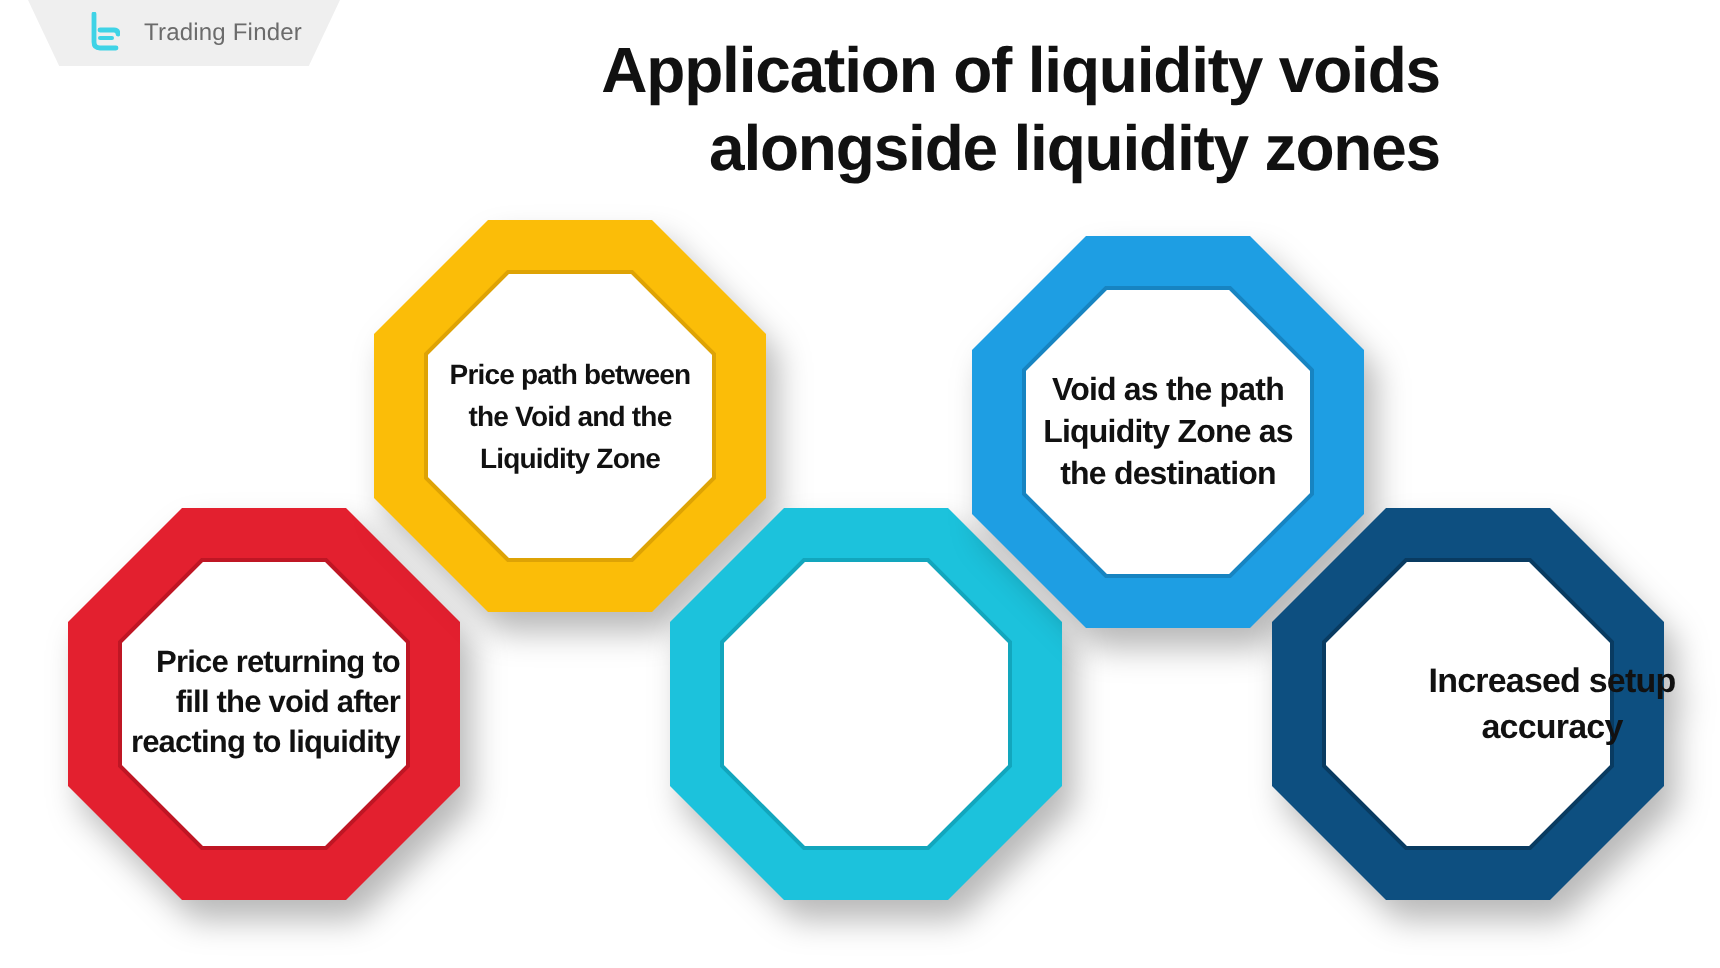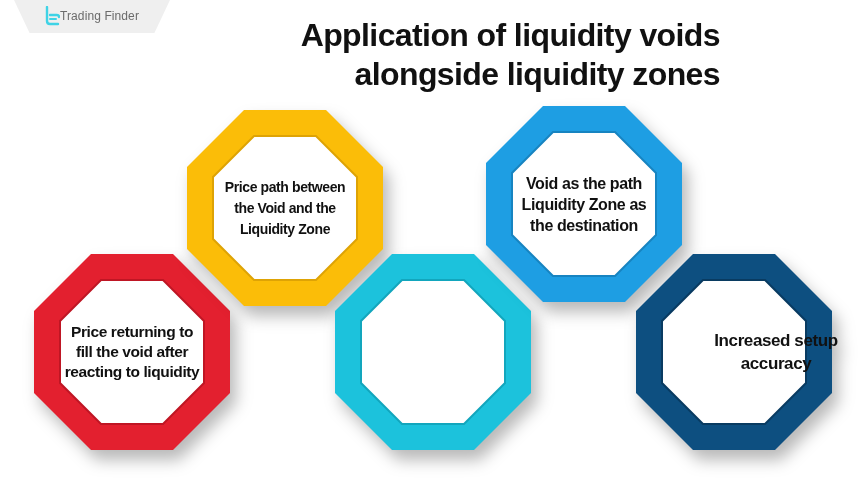--- a/index.html
+++ b/index.html
@@ -8,21 +8,21 @@
     background:#ffffff;
     font-family:"Liberation Sans", "DejaVu Sans", sans-serif;
   }
   .logo-band {
     position:absolute; left:14px; top:0; width:156px; height:33px;
     background:#efefef;
     clip-path: polygon(0 0, 100% 0, 90% 100%, 10% 100%);
   }
   .logo {
     position:absolute; left:44px; top:5px; height:22px;
-    display:flex; align-items:center; gap:0;
+    display:flex; align-items:center; gap:12px;
   }
   .logo svg { display:block; }
   .logo-text { font-size:12px; color:#6b6b6b; letter-spacing:0.1px; }
   .title {
     position:absolute; left:150px; top:16px; width:570px;
     text-align:right; font-weight:bold; font-size:32px; line-height:39px;
     color:#111; letter-spacing:-0.6px;
   }
   .title .l2 { display:block; padding-left:55px; }
   .oct {
@@ -55,39 +55,39 @@
 <div class="title">
   <span>Application of liquidity voids</span>
   <span class="l2">alongside liquidity zones</span>
 </div>
 
 <div class="oct" style="left:34px; top:254px;">
   <svg width="196" height="196" viewBox="0 0 196 196">
     <polygon points="57,0 139,0 196,57 196,139 139,196 57,196 0,139 0,57" fill="#e3202f"></polygon>
     <polygon points="67,26 129,26 170,67 170,129 129,170 67,170 26,129 26,67" fill="#fff" stroke="#bf1624" stroke-width="2"></polygon>
   </svg>
-  <div class="oct-text" style="font-size:15.5px; line-height:20px;">Price returning to fill the void after reacting to liquidity</div>
+  <div class="oct-text" style="font-size:15.5px; line-height:20px;text-align:right;">Price returning to fill the void after reacting to liquidity</div>
 </div>
 
 <div class="oct" style="left:187px; top:110px;">
   <svg width="196" height="196" viewBox="0 0 196 196">
     <polygon points="57,0 139,0 196,57 196,139 139,196 57,196 0,139 0,57" fill="#fbbd08"></polygon>
     <polygon points="67,26 129,26 170,67 170,129 129,170 67,170 26,129 26,67" fill="#fff" stroke="#dea305" stroke-width="2"></polygon>
   </svg>
   <div class="oct-text" style="font-size:14px; line-height:21px;">Price path between the Void and the Liquidity Zone</div>
 </div>
 
 <div class="oct" style="left:335px; top:254px;">
   <svg width="196" height="196" viewBox="0 0 196 196">
     <polygon points="57,0 139,0 196,57 196,139 139,196 57,196 0,139 0,57" fill="#1cc2dc"></polygon>
     <polygon points="67,26 129,26 170,67 170,129 129,170 67,170 26,129 26,67" fill="#fff" stroke="#12a6bd" stroke-width="2"></polygon>
   </svg>
 </div>
 
-<div class="oct" style="left:486px; top:106px;">
+<div class="oct" style="left:486px; top:118px;">
   <svg width="196" height="196" viewBox="0 0 196 196">
     <polygon points="57,0 139,0 196,57 196,139 139,196 57,196 0,139 0,57" fill="#1e9ee3"></polygon>
     <polygon points="67,26 129,26 170,67 170,129 129,170 67,170 26,129 26,67" fill="#fff" stroke="#1784c1" stroke-width="2"></polygon>
   </svg>
   <div class="oct-text" style="font-size:16px; line-height:21px;">Void as the path Liquidity Zone as the destination</div>
 </div>
 
 <div class="oct" style="left:636px; top:254px;">
   <svg width="196" height="196" viewBox="0 0 196 196">
     <polygon points="57,0 139,0 196,57 196,139 139,196 57,196 0,139 0,57" fill="#0d4f80"></polygon>

